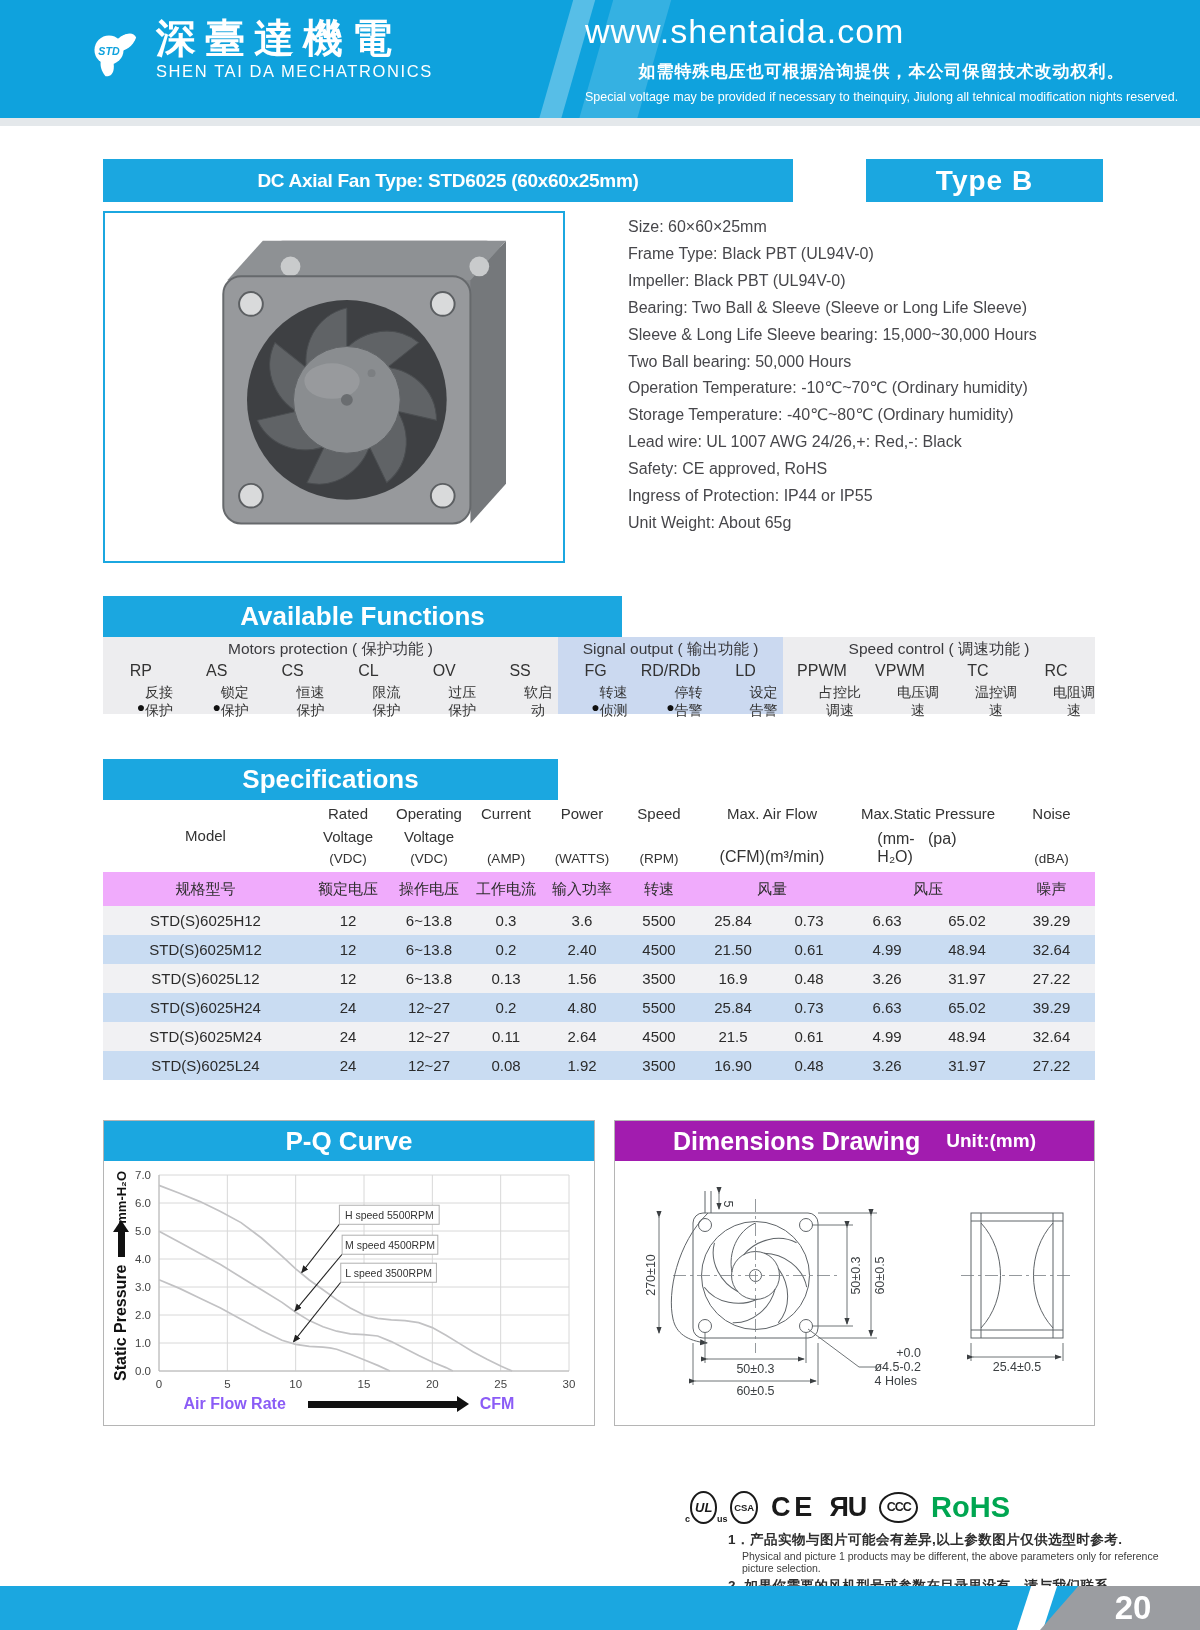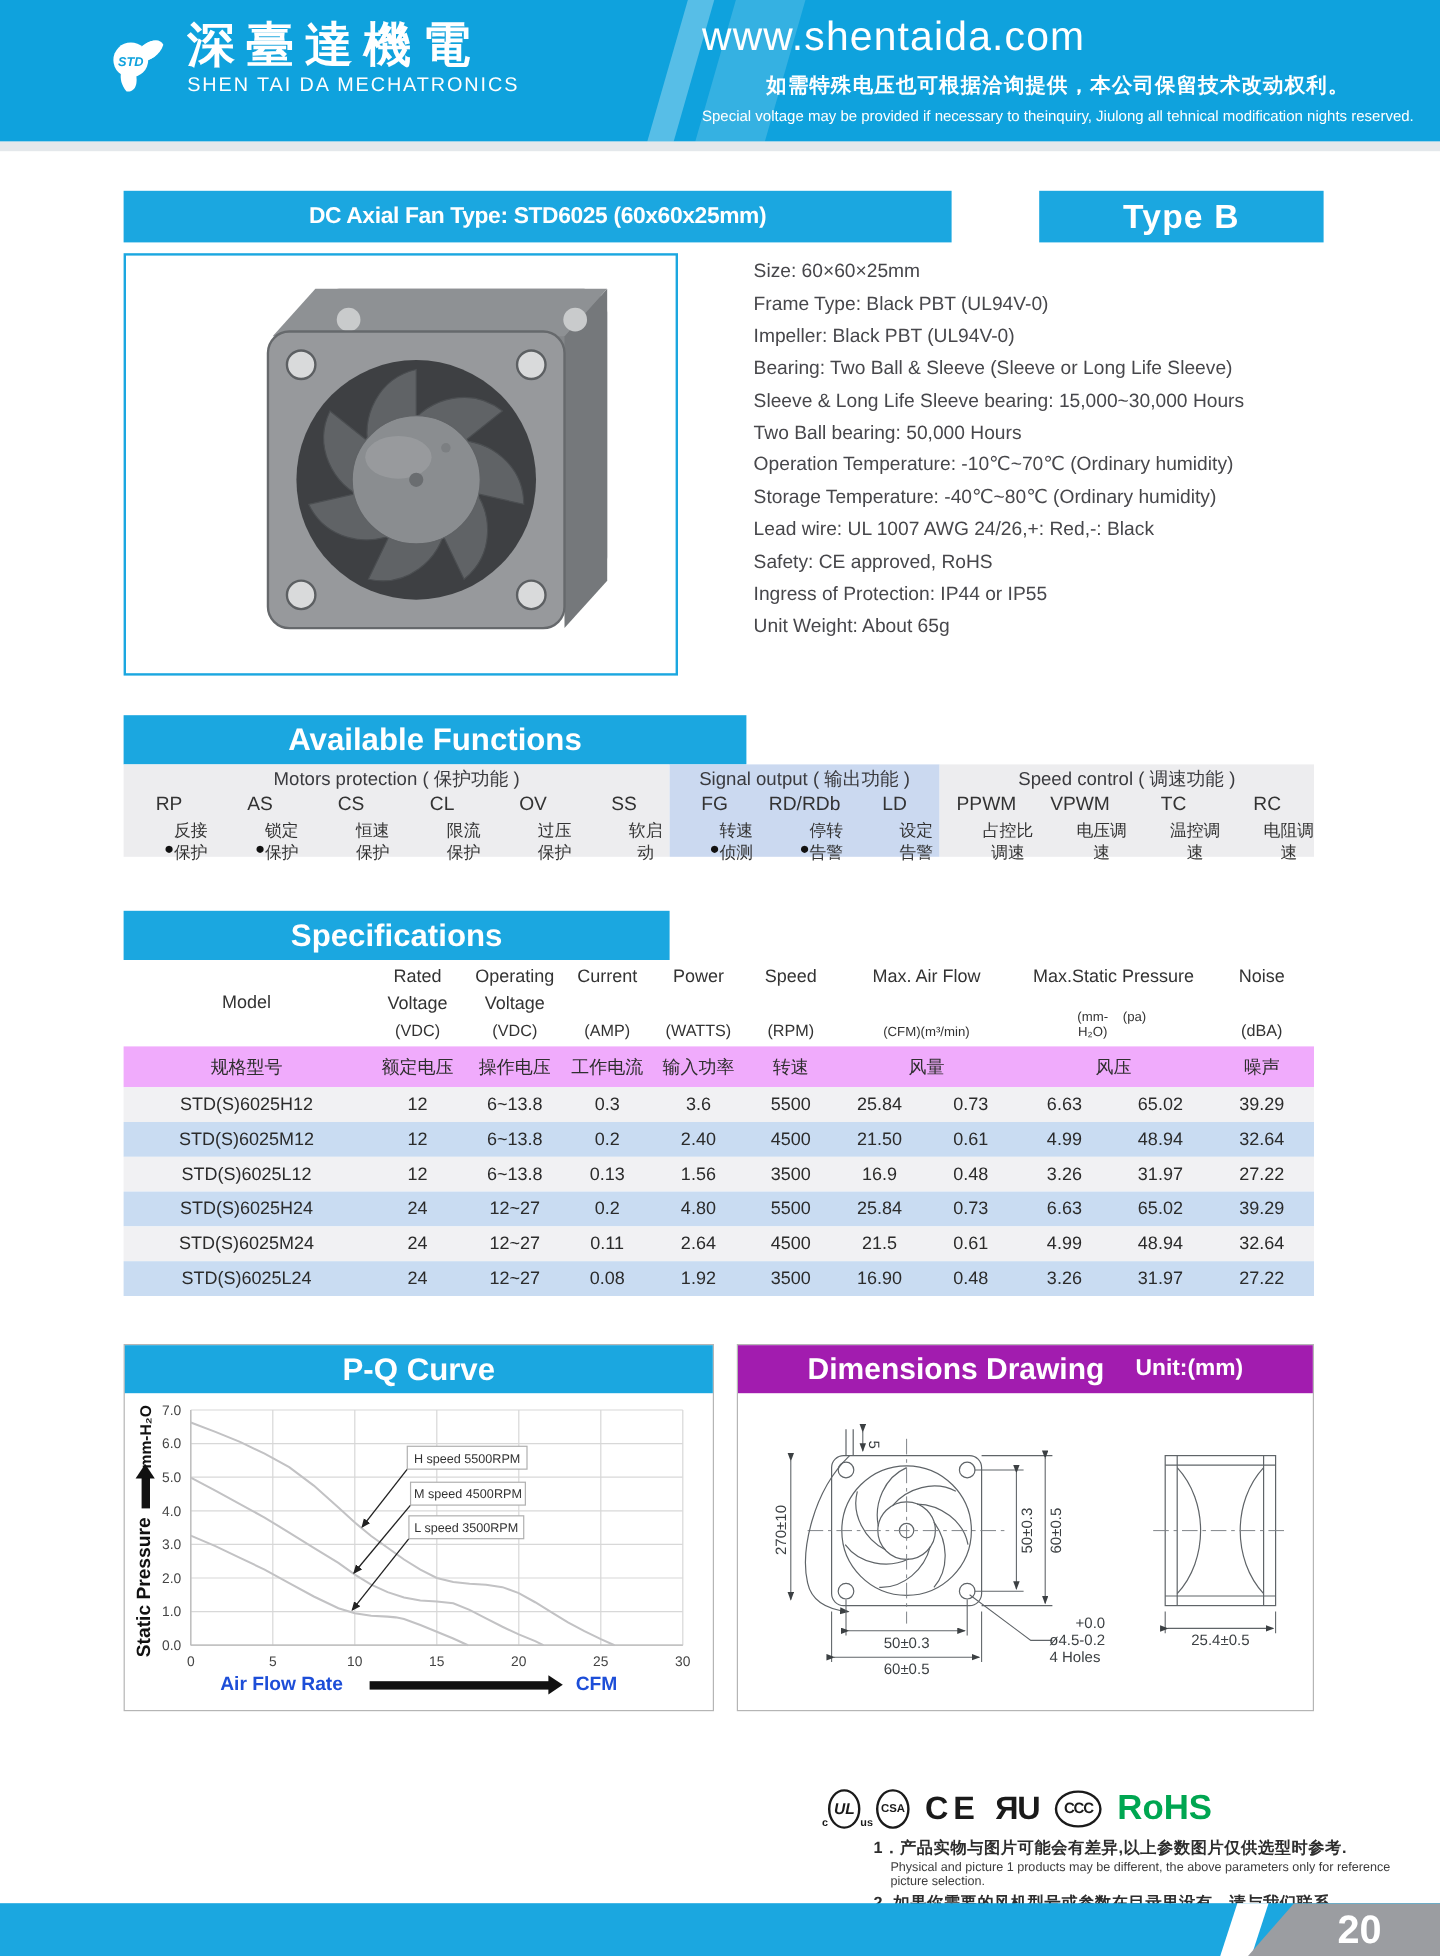--- a/index.html
+++ b/index.html
@@ -50,40 +50,40 @@
   .spec-table{position:absolute;left:103px;top:800px;width:992px;}
   .grid11{display:grid;grid-template-columns:205px 80px 82px 72px 80px 74px 74px 78px 78px 82px 87px;}
   .en-head{height:72px;background:#fff;font-size:15px;color:#333;padding:0;}
   .en-head>div{display:flex;flex-direction:column;align-items:center;justify-content:space-between;padding:5px 0 6px;box-sizing:border-box;}
   .en-head .c-model{justify-content:center;}
   .en-head .unit{font-size:13.5px;}
   .span2{grid-column:span 2;}
   .grp{display:flex;flex-direction:column;justify-content:space-between;padding:5px 0 6px;box-sizing:border-box;}
   .grp .g-title{text-align:center;}
   .grp .g-units{display:flex;}
-  .grp .g-units span{flex:1;text-align:center;font-size:11px;}
+  .grp .g-units span{flex:1;font-size:16px;}
   .cn-head{height:34px;background:#f0abfc;font-size:15px;color:#2e2e2e;}
   .cn-head>div{display:flex;align-items:center;justify-content:center;}
   .spec-row{height:29px;font-size:15px;}
   .spec-row>div{display:flex;align-items:center;justify-content:center;}
   .r-gray{background:#F1F1F3;}
   .r-blue{background:#C9DCF2;}
 
   
   .pq-box{position:absolute;left:103px;top:1120px;width:492px;height:306px;border:1px solid #b5b5b5;box-sizing:border-box;background:#fff;}
   .pq-head{position:absolute;left:0;top:0;width:100%;height:40px;background:#1BA7E0;color:#fff;display:flex;align-items:center;justify-content:center;font-size:26px;font-weight:bold;}
   #pq-svg{position:absolute;left:0;top:42px;}
   #pq-svg text{font-family:"Liberation Sans","DejaVu Sans",sans-serif;}
   .pq-ylabel{position:absolute;left:-88px;top:40px;height:230px;width:210px;transform:rotate(-90deg);transform-origin:center;display:flex;align-items:center;justify-content:center;gap:7px;pointer-events:none;}
   .pq-ylabel .yl{font-size:16px;font-weight:bold;color:#111;white-space:nowrap;}
   .pq-ylabel .yu{font-size:13px;font-weight:bold;color:#111;white-space:nowrap;}
   .arrow-bar{position:relative;width:56px;height:7px;background:#111;}
   .arrow-bar:after{content:"";position:absolute;right:-11px;top:-5px;border-left:12px solid #111;border-top:8.5px solid transparent;border-bottom:8.5px solid transparent;}
   .pq-xlabel{position:absolute;left:0;bottom:4px;width:100%;height:34px;display:flex;align-items:center;justify-content:center;gap:22px;}
-  .pq-xlabel .xl,.pq-xlabel .xu{font-size:16px;font-weight:bold;color:#1d4ed8;}
+  .pq-xlabel .xl,.pq-xlabel .xu{font-size:16px;font-weight:bold;color:#8b5cf6;}
   .arrow-bar.long{width:150px;}
 
   
   .dim-box{position:absolute;left:614px;top:1120px;width:481px;height:306px;border:1px solid #b5b5b5;box-sizing:border-box;background:#fff;}
   .dim-head{position:absolute;left:0;top:0;width:100%;height:40px;background:#a21caf;color:#fff;display:flex;align-items:center;justify-content:center;gap:26px;}
   .dim-head .t{font-size:25px;font-weight:bold;}
   .dim-head .u{font-size:19px;font-weight:bold;}
   #dim-svg{position:absolute;left:0;top:42px;}
   #dim-svg text{font-family:"Liberation Sans","DejaVu Sans",sans-serif;font-size:12.5px;fill:#3c4043;}
   #dim-svg .ln{stroke:#5f6468;fill:none;stroke-width:1;}

